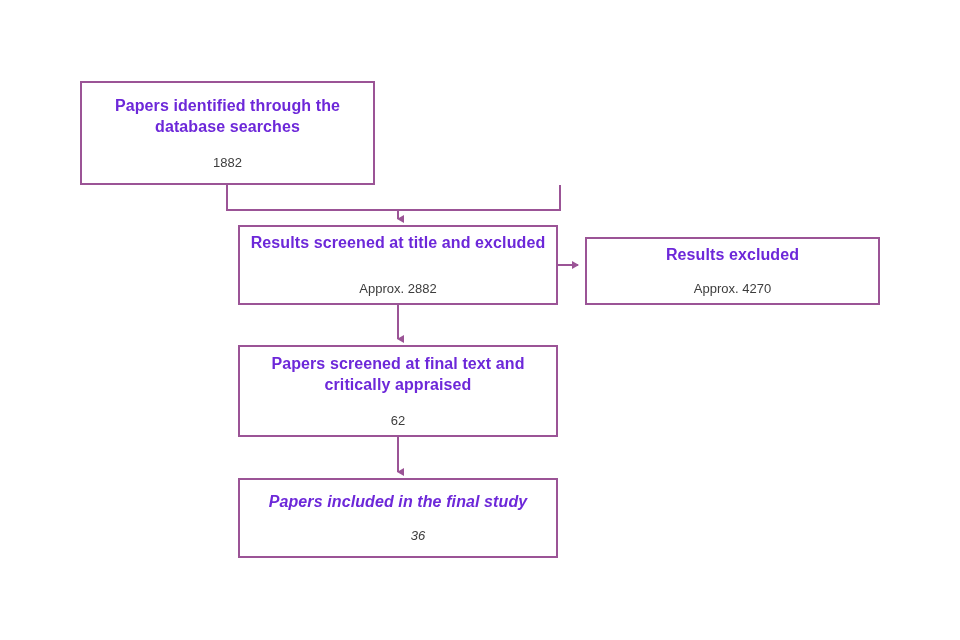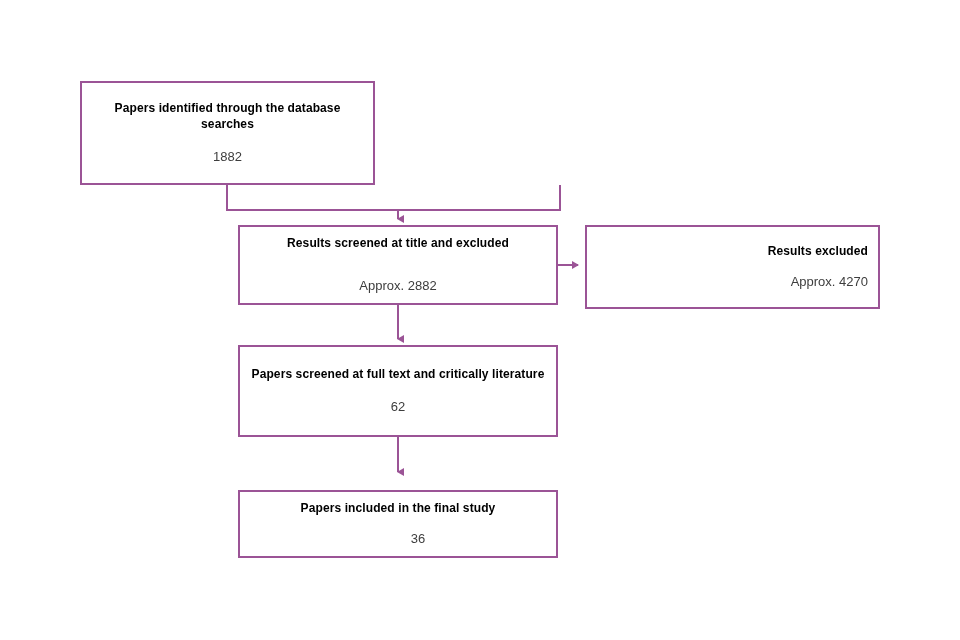--- a/index.html
+++ b/index.html
@@ -29,40 +29,40 @@
     background: #ffffff;
     border: 2px solid #9B5496;
     display: flex;
     flex-direction: column;
     align-items: center;
     justify-content: center;
     padding: 4px 10px;
     text-align: center;
   }
   .node-title {
-    font-size: 12px;
+    font-size: 16px;
     font-weight: bold;
-    color: #000000;
+    color: #6d28d9;
     line-height: 1.35;
     letter-spacing: 0.1px;
   }
   .node-value {
     font-size: 13px;
     font-weight: normal;
     color: #3d3d3d;
     line-height: 1.35;
     margin-top: 18px;
   }
   
   #node-identified  { left: 80px;  top: 81px;  width: 295px; height: 104px; }
   #node-grey        { left: 413px; top: 73px;  width: 295px; height: 112px; }
   #node-screened    { left: 238px; top: 225px; width: 320px; height: 80px;  }
-  #node-excluded    { left: 585px; top: 225px; width: 295px; height: 84px; align-items: flex-end;  }
+  #node-excluded    { left: 585px; top: 237px; width: 295px; height: 68px;  }
   #node-fulltext    { left: 238px; top: 345px; width: 320px; height: 92px;  }
-  #node-included    { left: 238px; top: 490px; width: 320px; height: 68px;  }
+  #node-included    { left: 238px; top: 478px; width: 320px; height: 80px; font-style: italic;  }
   #node-identified .node-value { margin-top: 16px; }
   #node-grey .node-value       { margin-top: 16px; }
   #node-screened .node-value   { margin-top: 26px; }
   #node-excluded .node-value   { margin-top: 14px; }
   #node-fulltext .node-value   { margin-top: 16px; }
   #node-included .node-value   { margin-top: 14px; margin-left: 40px; }
 </style>
 </head>
 <body>
 
@@ -113,21 +113,21 @@
     <div class="node-title">Results screened at title and excluded</div>
     <div class="node-value">Approx. 2882</div>
   </div>
 
   <div class="node" id="node-excluded">
     <div class="node-title">Results excluded</div>
     <div class="node-value">Approx. 4270</div>
   </div>
 
   <div class="node" id="node-fulltext">
-    <div class="node-title">Papers screened at full text and critically literature</div>
+    <div class="node-title">Papers screened at final text and critically appraised</div>
     <div class="node-value">62</div>
   </div>
 
   <div class="node" id="node-included">
     <div class="node-title">Papers included in the final study</div>
     <div class="node-value">36</div>
   </div>
 
 </div>
 

